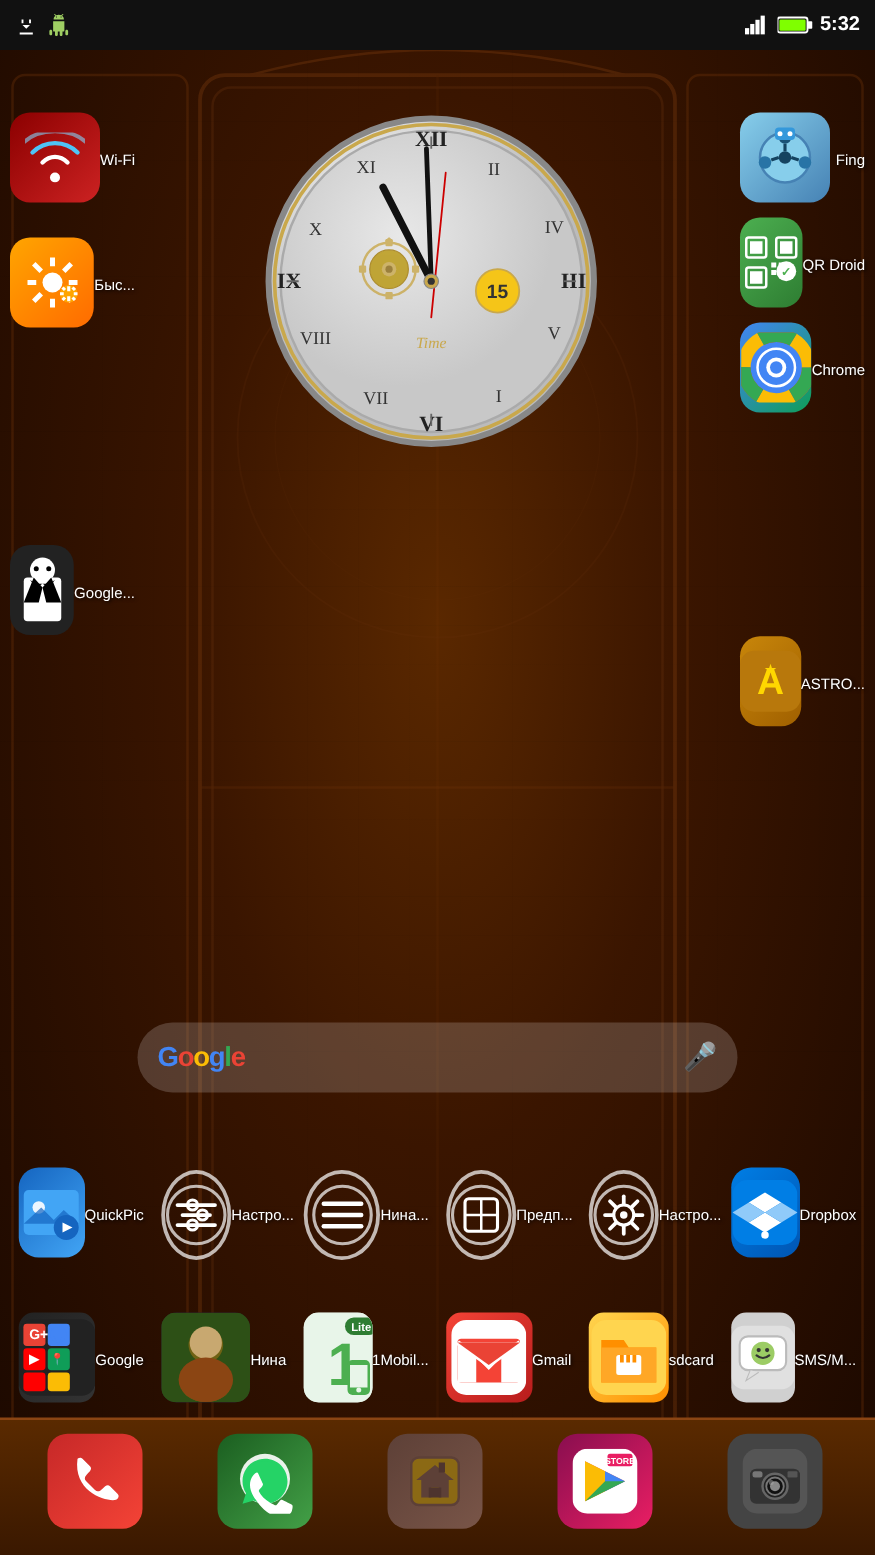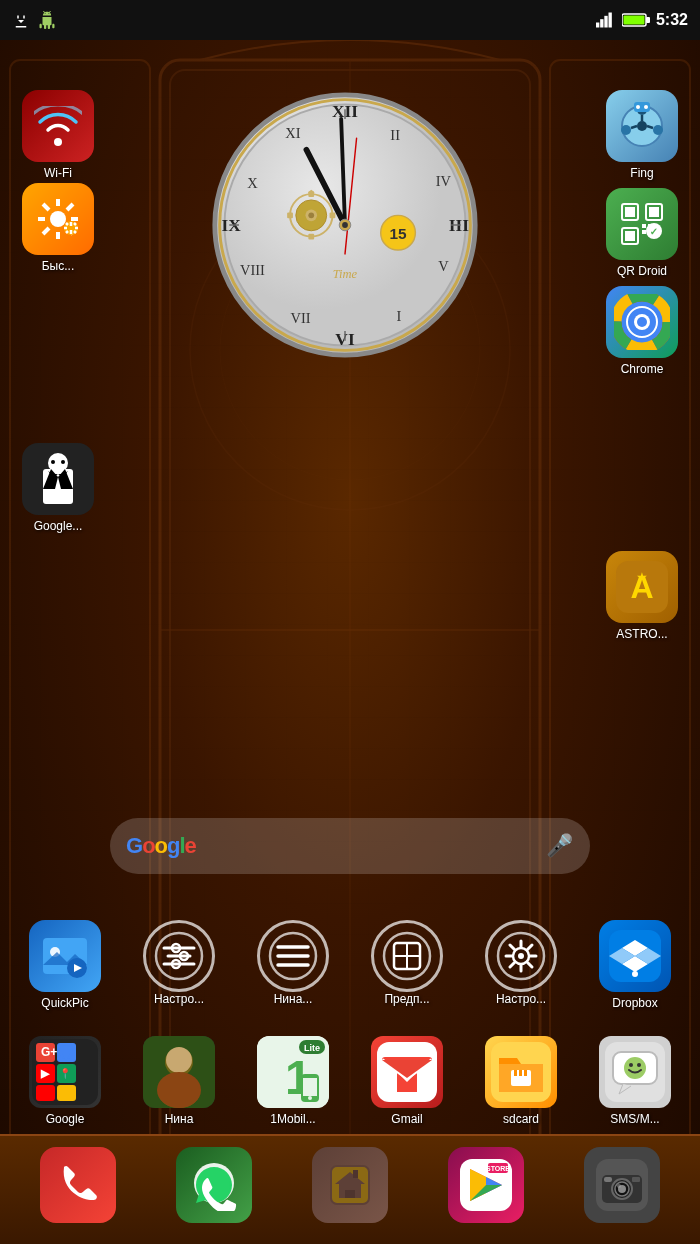--- a/index.html
+++ b/index.html
@@ -50,24 +50,25 @@
       position: absolute;
       top: 40px; left: 0; right: 0;
       bottom: 110px;
       z-index: 10;
       padding: 10px 8px;
     }
 
     
     .app-icon {
       display: flex;
-      flex-direction: column;
+      flex-direction: row;
       align-items: center;
       width: 100px;
       cursor: pointer;
+      justify-content: space-between;
     }
     .icon-img {
       width: 72px;
       height: 72px;
       border-radius: 16px;
       display: flex;
       align-items: center;
       justify-content: center;
       font-size: 32px;
       margin-bottom: 4px;
@@ -426,21 +427,21 @@
           <path d="M24 32a4 4 0 1 1 0 8 4 4 0 0 1 0-8z" fill="#fff"></path>
           <path d="M14 24c2.8-2.8 6.7-4.5 10-4.5s7.2 1.7 10 4.5" fill="none" stroke="#fff" stroke-width="3.5" stroke-linecap="round"></path>
           <path d="M6 16C10.5 11.5 17 8.5 24 8.5s13.5 3 18 7.5" fill="none" stroke="#4fc3f7" stroke-width="3.5" stroke-linecap="round"></path>
           <path d="M-1 8C5 2 14 -1 24 -1s19 3 25 9" fill="none" stroke="#81d4fa" stroke-width="3" stroke-linecap="round" opacity="0.6"></path>
         </svg>
       </div>
       <span class="app-label">Wi-Fi</span>
     </div>
 
 
-    <div class="app-icon" style="margin-top:3px">
+    <div class="app-icon" style="margin-top:24px">
       <div class="settings-icon-bg icon-img">
         <svg width="50" height="50" viewBox="0 0 50 50">
           <circle cx="25" cy="25" r="8" fill="#fff"></circle>
           <g stroke="#fff" stroke-width="4" fill="none">
             <path d="M25 5 L25 12"></path>
             <path d="M25 38 L25 45"></path>
             <path d="M5 25 L12 25"></path>
             <path d="M38 25 L45 25"></path>
             <path d="M10 10 L16 16"></path>
             <path d="M34 34 L40 40"></path>

